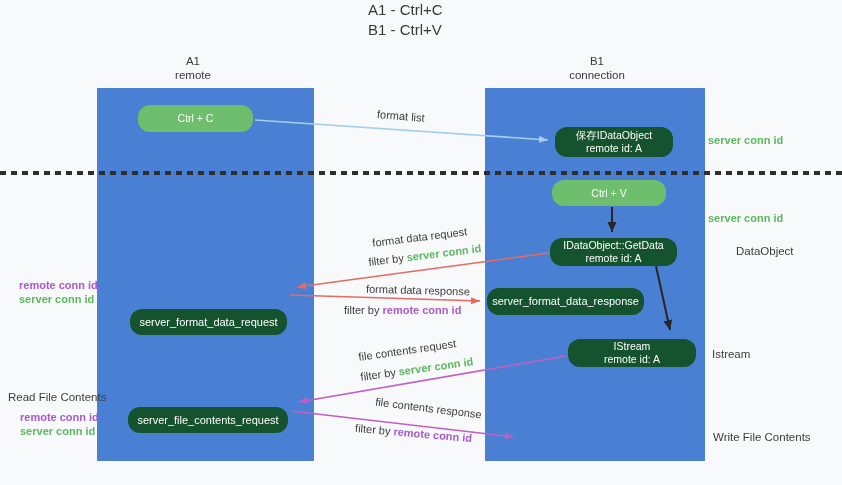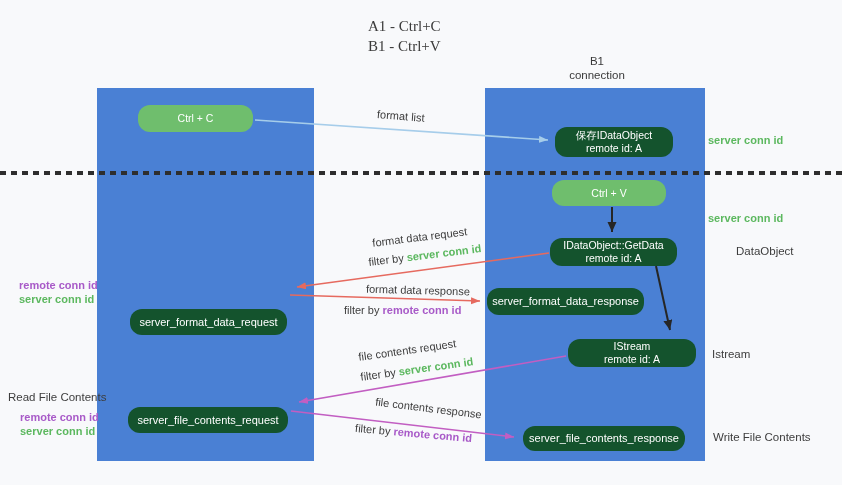--- a/index.html
+++ b/index.html
@@ -5,21 +5,21 @@
   html,body{margin:0;padding:0;background:#f8f9fb;}
   .canvas{
     position:relative;width:842px;height:485px;background:#f8f9fb;
     font-family:"Liberation Sans",sans-serif;color:#3d3d3d;overflow:hidden;
   }
   .abs{position:absolute;}
   .lane{position:absolute;top:88px;height:373px;background:#4a80d4;}
   .lane-left{left:97px;width:217px;}
   .lane-right{left:485px;width:220px;}
   .lane-header{position:absolute;top:54px;width:90px;text-align:center;font-size:11.5px;line-height:14px;color:#3a3a3a;}
-  .title{position:absolute;left:368px;top:16px;font-size:15px;line-height:20px;color:#3a3a3a;font-family:Liberation Serif, serif;}
+  .title{position:absolute;left:368px;top:0;font-size:15px;line-height:20px;color:#3a3a3a;}
   .dotline{position:absolute;left:0;top:171px;width:842px;height:4px;
     background:repeating-linear-gradient(90deg,#2e2e2e 0 6px,transparent 6px 11px);}
   .node{position:absolute;display:flex;flex-direction:column;align-items:center;justify-content:center;
     color:#fff;font-size:10.5px;line-height:13px;text-align:center;white-space:nowrap;border-radius:12px;}
   .orange{background:#14532d;}
   .green{background:#6fbe6d;}
   .flow{position:absolute;font-size:11px;color:#3d3d3d;white-space:nowrap;}
   .side{position:absolute;font-size:11.5px;color:#3d3d3d;white-space:nowrap;}
   .conn{font-weight:bold;font-size:11px;line-height:14px;white-space:nowrap;}
   .green-t{color:#5cb85f;font-weight:bold;}
@@ -29,20 +29,24 @@
 </head>
 <body>
 
 <div class="canvas">
 
   <div class="title">
     <div>A1 - Ctrl+C</div>
     <div>B1 - Ctrl+V</div>
   </div>
 
+  <div class="lane-header" style="left:148px;">
+    <div>A1</div>
+    <div>remote</div>
+  </div>
   <div class="lane-header" style="left:552px;">
     <div>B1</div>
     <div>connection</div>
   </div>
 
   <div class="lane lane-left"></div>
   <div class="lane lane-right"></div>
 
   <div class="dotline"></div>
 
@@ -74,23 +78,20 @@
 
   <div class="node orange" style="left:568px;top:339px;width:128px;height:28px;">
     <span>IStream</span>
     <span>remote id: A</span>
   </div>
 
   <div class="node orange" style="left:128px;top:407px;width:160px;height:26px;font-size:11px;">
     <span>server_file_contents_request</span>
   </div>
 
-  <div class="node orange" style="left:523px;top:426px;width:162px;height:25px;font-size:11px;">
-    <span>server_file_contents_response</span>
-  </div>
 
   <div class="side conn green-t" style="left:708px;top:133px;">server conn id</div>
   <div class="side conn green-t" style="left:708px;top:211px;">server conn id</div>
   <div class="side" style="left:712px;top:245px;margin-left:24px;">DataObject</div>
   <div class="side" style="left:712px;top:348px;">Istream</div>
   <div class="side" style="left:713px;top:431px;">Write File Contents</div>
 
   <div class="abs" style="left:19px;top:278px;">
     <div class="conn purple-t">remote conn id</div>
     <div class="conn green-t">server conn id</div>

